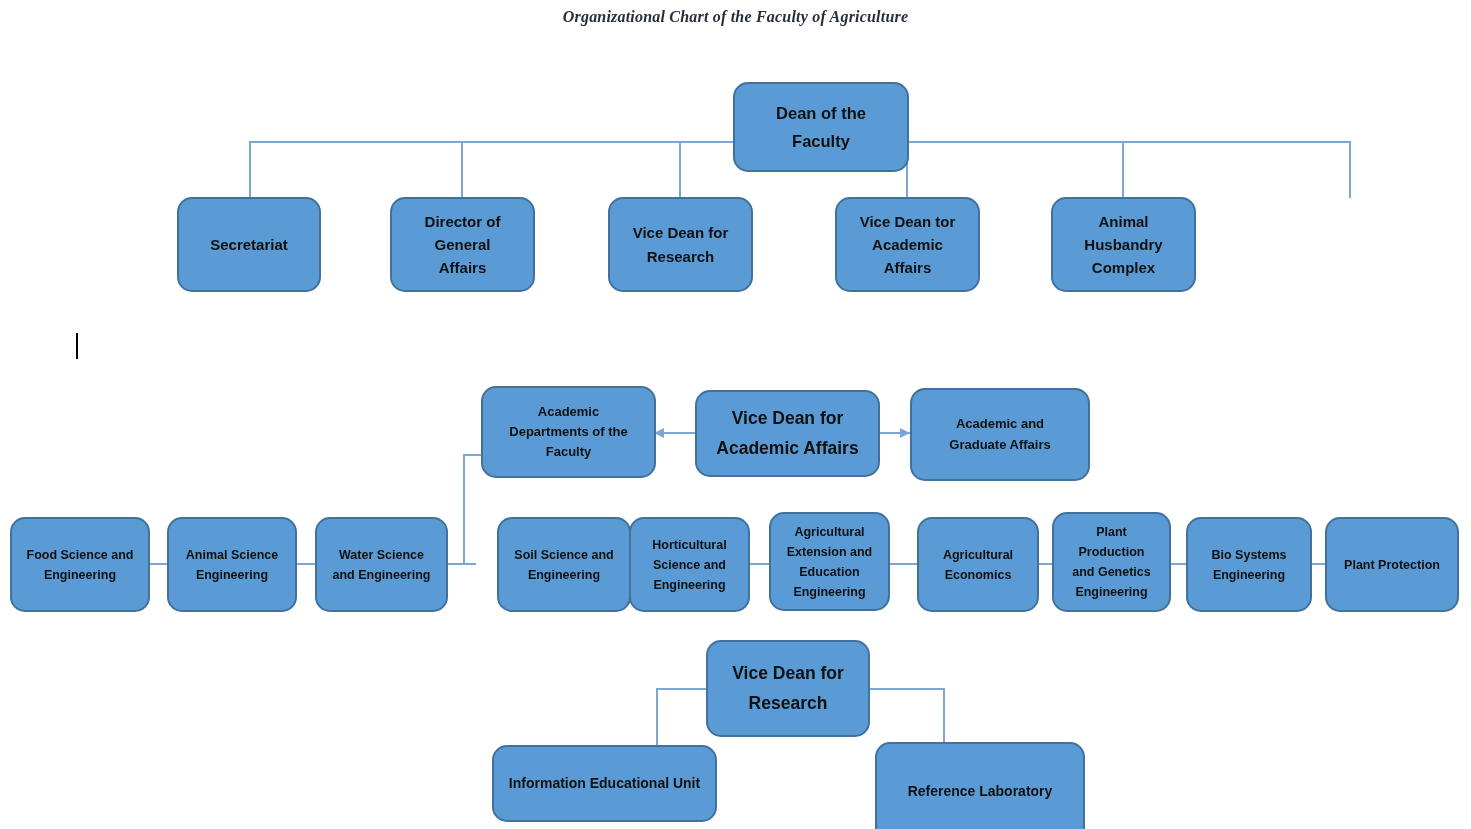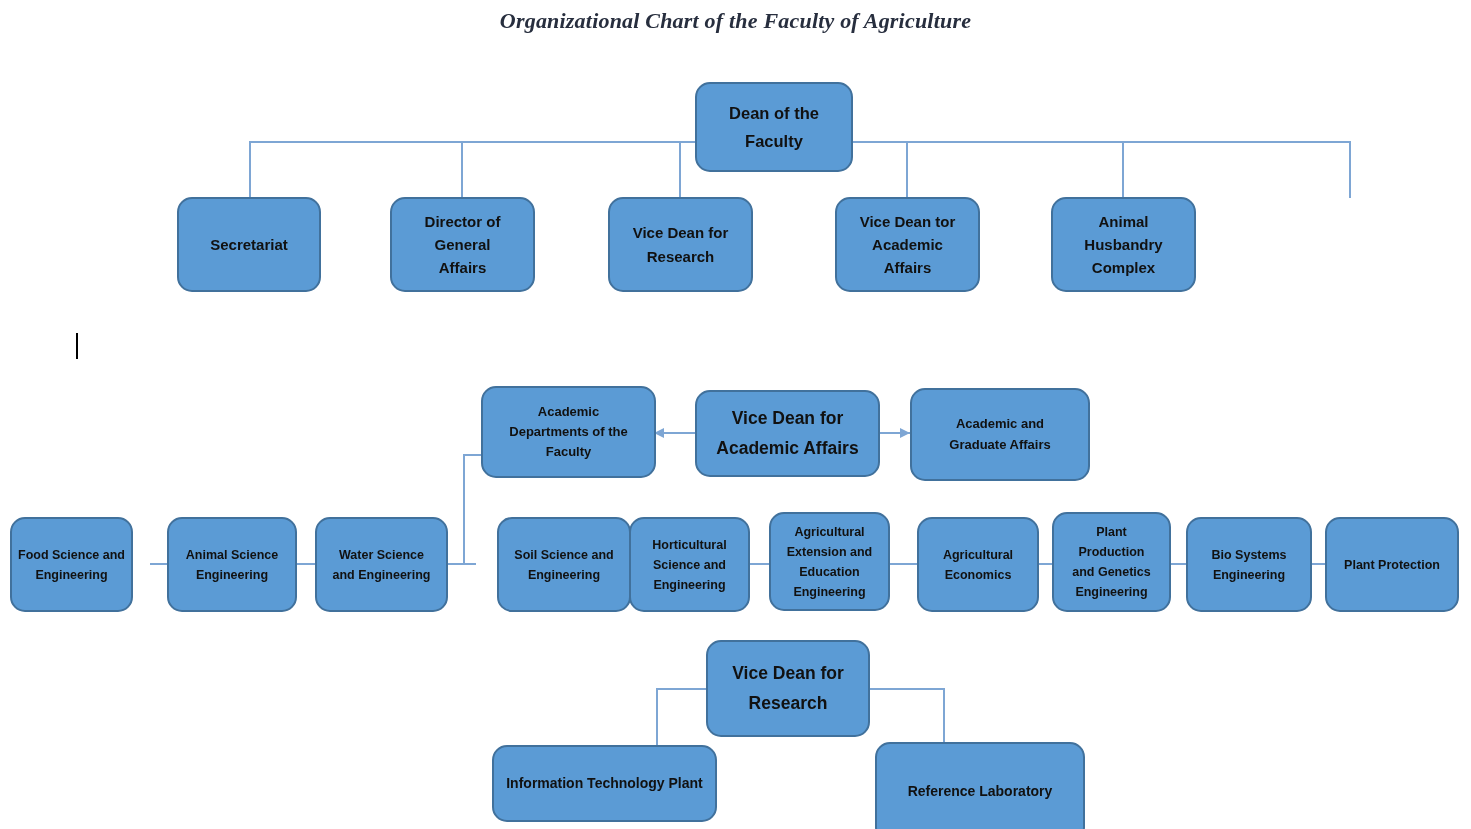--- a/index.html
+++ b/index.html
@@ -8,21 +8,21 @@
     width:1471px;height:829px;
     background:#ffffff;
     font-family:"Liberation Sans", sans-serif;
     overflow:hidden;
   }
   .chart-title{
     position:absolute;top:8px;left:0;width:100%;
     text-align:center;
     font-family:"Liberation Serif", serif;
     font-style:italic;font-weight:bold;
-    font-size:22px;
+    font-size:16px;
     color:var(--title-text,#272e3e);
     letter-spacing:0.2px;
   }
   .box{
     position:absolute;
     background:var(--box-fill,#5B9BD5);
     border:2px solid var(--box-border,#41719C);
     border-radius:15px;
     display:flex;align-items:center;justify-content:center;
     text-align:center;
@@ -37,31 +37,31 @@
     padding:2px 4px;
   }
   .fs-dean span{font-size:16.5px;line-height:1.7;}
   .fs-row2 span{font-size:15px;}
   .fs-big span{font-size:17.5px;line-height:1.7;}
   .fs-mid span{font-size:13px;}
   .fs-dept span{font-size:12.5px;line-height:1.6;}
   .fs-unit span{font-size:14px;}
 
   
-  .n-dean{left:695px;top:82px;width:158px;height:90px;}
+  .n-dean{left:733px;top:82px;width:176px;height:90px;}
   .n-secretariat{left:177px;top:197px;width:144px;height:95px;}
   .n-director{left:390px;top:197px;width:145px;height:95px;}
   .n-vdr-top{left:608px;top:197px;width:145px;height:95px;}
   .n-vda-top{left:835px;top:197px;width:145px;height:95px;}
   .n-husbandry{left:1051px;top:197px;width:145px;height:95px;}
   .n-edufarm{left:1278px;top:197px;width:144px;height:95px;}
   .n-acaddept{left:481px;top:386px;width:175px;height:92px;}
   .n-vdaa{left:695px;top:390px;width:185px;height:87px;}
   .n-aga{left:910px;top:388px;width:180px;height:93px;}
-  .n-d1{left:10px;top:517px;width:123px;height:95px;}
+  .n-d1{left:10px;top:517px;width:140px;height:95px;}
   .n-d2{left:167px;top:517px;width:130px;height:95px;}
   .n-d3{left:315px;top:517px;width:133px;height:95px;}
   .n-d4{left:476px;top:517px;width:134px;height:95px;margin-left:21px;}
   .n-d5{left:629px;top:517px;width:121px;height:95px;}
   .n-d6{left:769px;top:512px;width:121px;height:99px;}
   .n-d7{left:917px;top:517px;width:122px;height:95px;}
   .n-d8{left:1052px;top:512px;width:119px;height:100px;}
   .n-d9{left:1186px;top:517px;width:126px;height:95px;}
   .n-d10{left:1325px;top:517px;width:134px;height:95px;align-items:center;}
   .n-vdr-main{left:706px;top:640px;width:164px;height:97px;}
@@ -227,19 +227,19 @@
   </div>
   <div class="box n-d10 fs-dept">
     <span>Plant Protection</span>
   </div>
 
   <div class="box n-vdr-main fs-big">
     <span>Vice Dean for
 Research</span>
   </div>
   <div class="box n-itu fs-unit">
-    <span>Information Technology Plant</span>
+    <span>Information Educational Unit</span>
   </div>
   <div class="box n-reflab fs-unit">
     <span>Reference Laboratory</span>
   </div>
 
 </div>
 
 </body></html>

